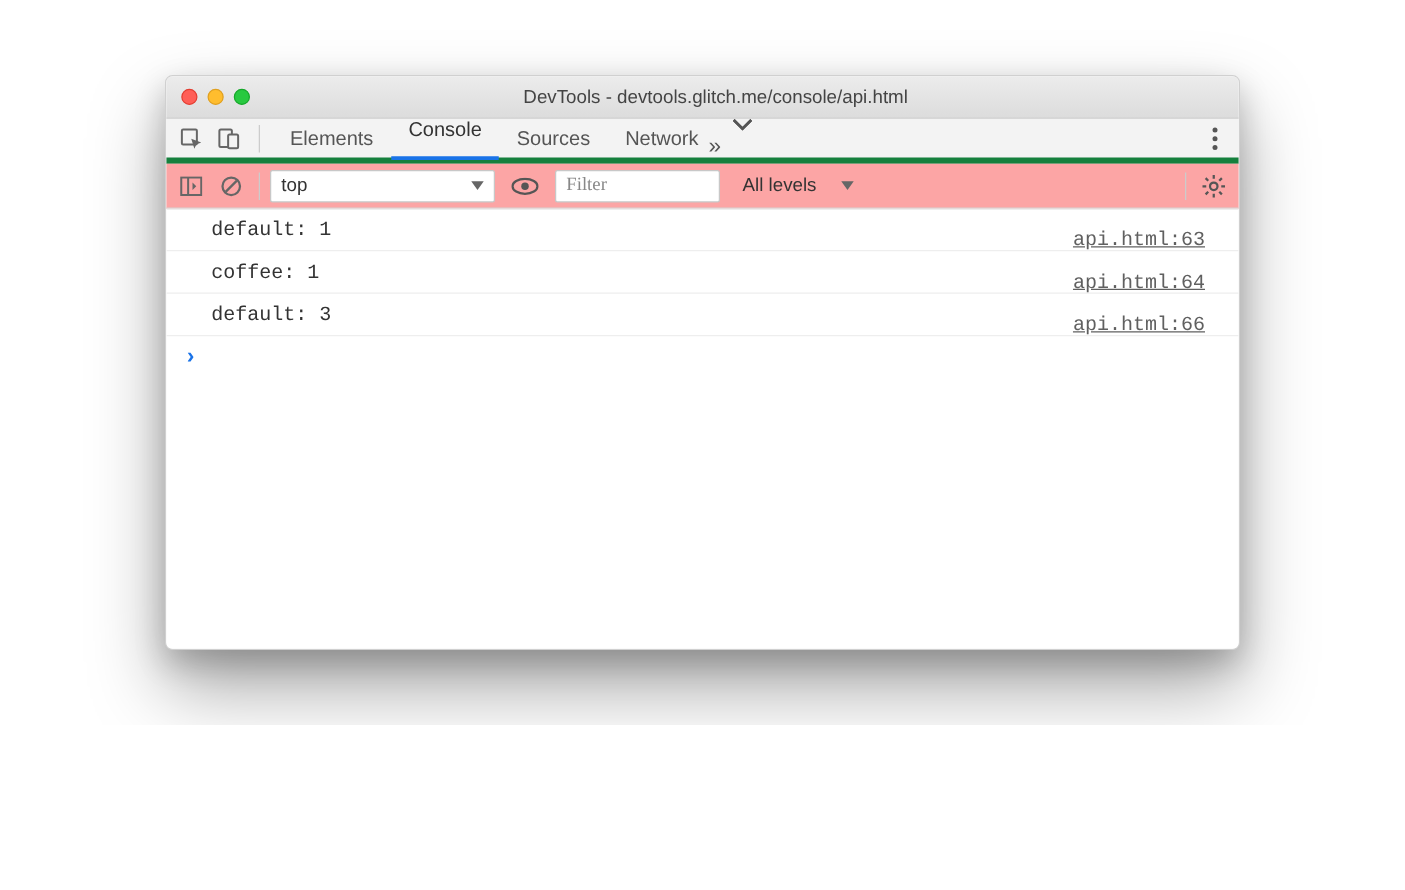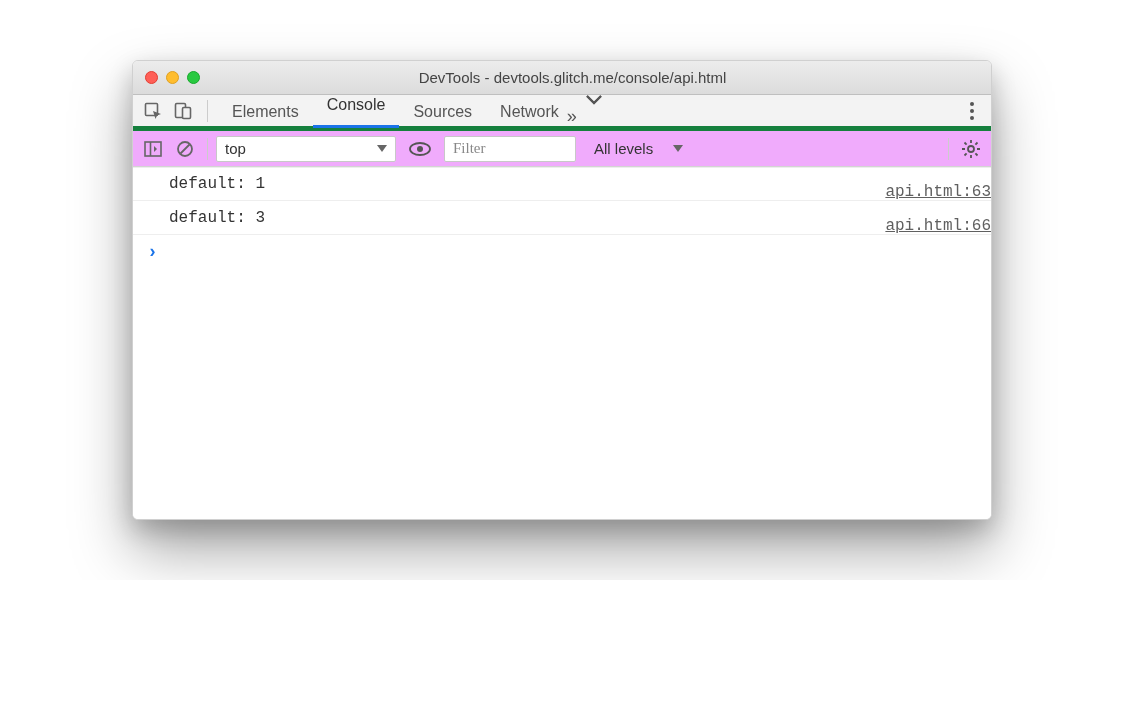--- a/index.html
+++ b/index.html
@@ -84,21 +84,21 @@
     }
     .spacer { flex: 1; }
     .more-btn { padding: 0 10px; font-size: 17px; color: #555; cursor: pointer; }
     .kebab { padding: 0 10px; cursor: pointer; color: #555; }
     
     .filter-row {
       height: 36px;
       border-bottom: 1px solid #d3d3d3;
       display: flex;
       align-items: center;
-      background: #f0abfc;
+      background: #fca5a5;
       padding: 0 6px;
       gap: 4px;
       flex-shrink: 0;
     }
     .context-select {
       font-size: 15px; color: #333;
       padding: 2px 8px;
       min-width: 180px;
       height: 26px;
       display: flex; align-items: center; justify-content: space-between;
@@ -131,21 +131,21 @@
       overflow: auto;
       background: #fff;
       font-family: Menlo, Consolas, "Courier New", monospace;
       font-size: 16px;
     }
     .log-row {
       display: flex;
       align-items: center;
       border-bottom: 1px solid #eee;
       height: 34px;
-      padding: 0 0 0 36px;
+      padding: 0 27px 0 36px;
     }
     .log-row:first-child { border-top: 1px solid #eee; }
     .log-msg { color: #333; }
     .log-src { margin-left: auto; color: #606060; text-decoration: underline; cursor: pointer; margin-top: 16px; }
     .prompt-row {
       display: flex; align-items: center;
       height: 34px;
       padding: 0 14px;
     }
     .prompt-caret {
@@ -277,20 +277,24 @@
     </div>
   </div>
 
   <div class="log-area">
     <div id="log-rows">
         <div class="log-row">
           <span class="log-msg">default: 1</span>
           <span class="log-src">api.html:63</span>
         </div>
         <div class="log-row">
+          <span class="log-msg">coffee: 1</span>
+          <span class="log-src">api.html:64</span>
+        </div>
+        <div class="log-row">
           <span class="log-msg">default: 3</span>
           <span class="log-src">api.html:66</span>
         </div>
       </div>
     <div class="prompt-row">
       <span class="prompt-caret">›</span>
       <input class="prompt-input" value="" style="">
     </div>
   </div>
 

